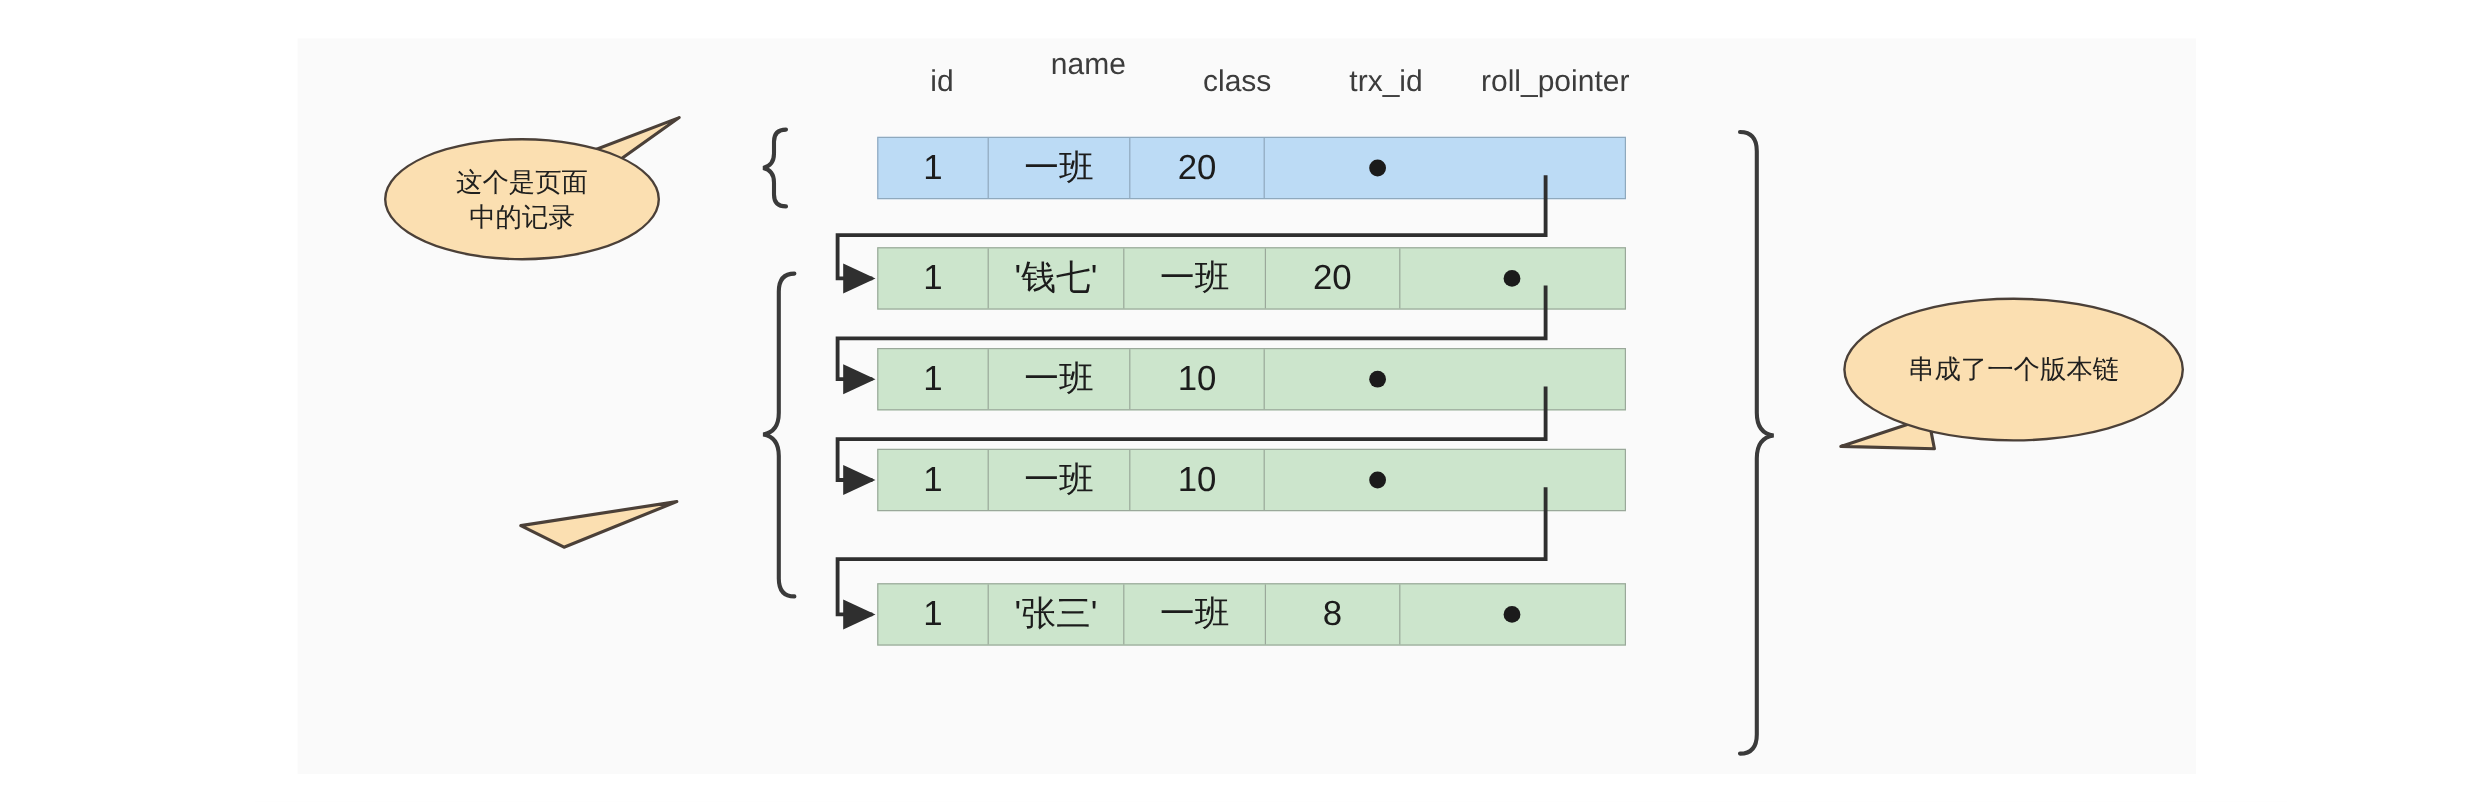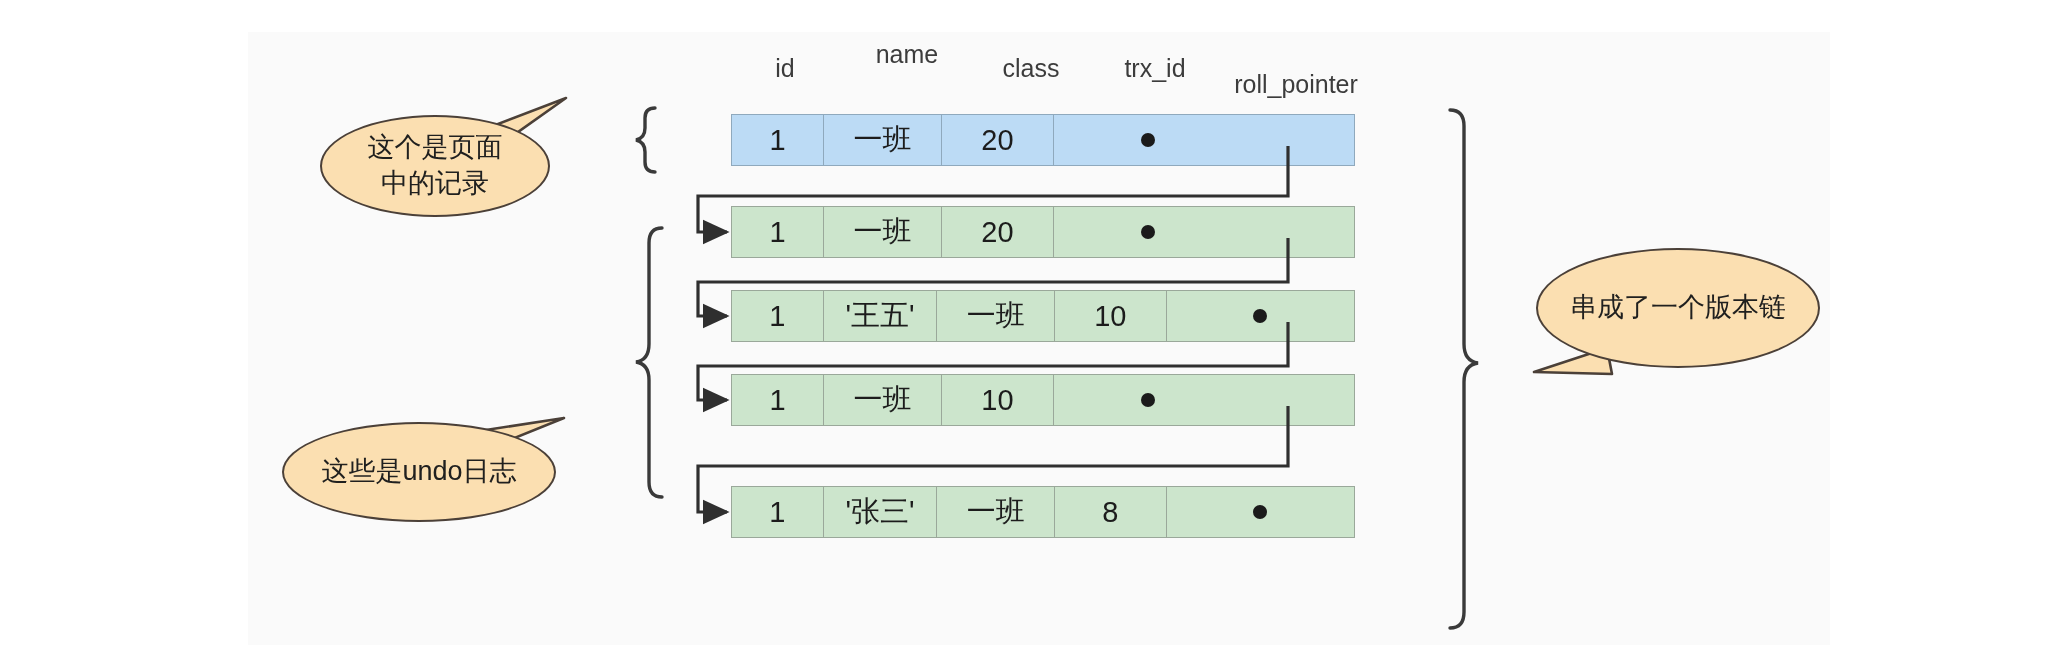--- a/index.html
+++ b/index.html
@@ -74,61 +74,61 @@
   .bubble {
     position: absolute;
     background: #fbdfb1;
     border: 2.6px solid #4b4038;
     border-radius: 50%;
     display: flex;
     flex-direction: column;
     align-items: center;
     justify-content: center;
     color: #20201f;
-    font-size: 27px;
+    font-size: 22px;
     line-height: 1.33;
     text-align: center;
     white-space: nowrap;
   }
   .bubble .ln { display: block; }
 </style>
 </head>
 <body>
 
 <div id="stage">
 
   <div id="panel"></div>
 
   <div class="colhdr" style="left:742px; top:54px; width:86px;">id</div>
   <div class="colhdr" style="left:852px; top:40px; width:110px;">name</div>
   <div class="colhdr" style="left:976px; top:54px; width:110px;">class</div>
   <div class="colhdr" style="left:1100px; top:54px; width:110px;">trx_id</div>
-  <div class="colhdr" style="left:1216px; top:70px; width:160px;">roll_pointer</div>
+  <div class="colhdr" style="left:1216px; top:54px; width:160px;">roll_pointer</div>
 
   <div class="rec-row blue" style="left:731px; top:114px; width:624px;">
     <div class="cell" style="width:92px;">1</div>
     <div class="cell" style="width:118px;">一班</div>
     <div class="cell" style="width:112px;">20</div>
     <div class="cell" style="width:188px;">
       <span class="dot"></span>
     </div>
   </div>
 
   <div class="rec-row green" style="left:731px; top:206px; width:624px;">
     <div class="cell" style="width:92px;">1</div>
+    <div class="cell" style="width:114px;">'钱七'</div>
     <div class="cell" style="width:118px;">一班</div>
     <div class="cell" style="width:112px;">20</div>
     <div class="cell" style="width:188px;">
       <span class="dot"></span>
     </div>
   </div>
 
   <div class="rec-row green" style="left:731px; top:290px; width:624px;">
     <div class="cell" style="width:92px;">1</div>
-    <div class="cell" style="width:114px;">'王五'</div>
     <div class="cell" style="width:118px;">一班</div>
     <div class="cell" style="width:112px;">10</div>
     <div class="cell" style="width:188px;">
       <span class="dot"></span>
     </div>
   </div>
 
   <div class="rec-row green" style="left:731px; top:374px; width:624px;">
     <div class="cell" style="width:92px;">1</div>
     <div class="cell" style="width:118px;">一班</div>
@@ -174,21 +174,18 @@
     <path d="M434,438 L564,418 L470,456 z" fill="#fbdfb1" stroke="#4b4038" stroke-width="2.6" stroke-linejoin="round"></path>
 
     <path d="M1607,348 L1534,372 L1612,374 z" fill="#fbdfb1" stroke="#4b4038" stroke-width="2.6" stroke-linejoin="round"></path>
   </svg>
 
   <div class="bubble" style="left:320px; top:115px; width:226px; height:98px;">
     <span class="ln">这个是页面</span>
     <span class="ln">中的记录</span>
   </div>
 
-  <div class="bubble" style="left:282px; top:422px; width:270px; height:96px;">
-    <span class="ln">这些是undo日志</span>
-  </div>
 
   <div class="bubble" style="left:1536px; top:248px; width:280px; height:116px;text-align:center;">
     <span class="ln">串成了一个版本链</span>
   </div>
 
 </div>
 
 </body></html>

